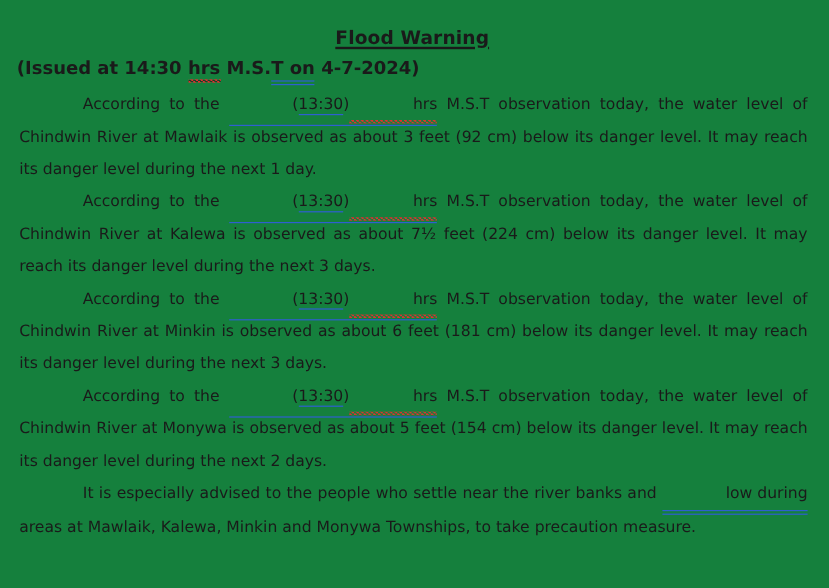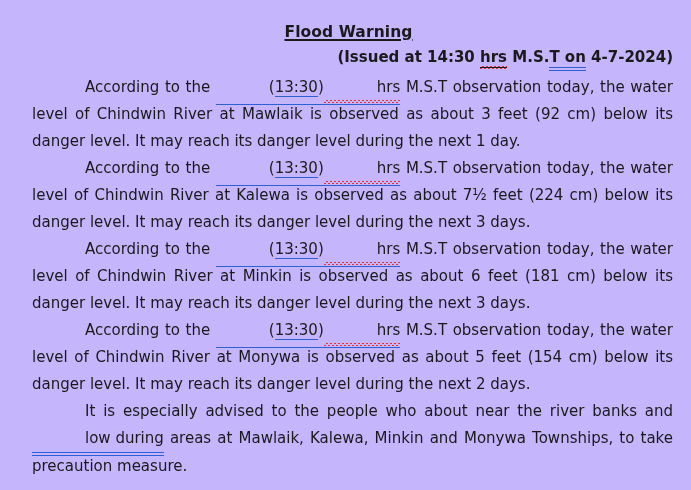--- a/index.html
+++ b/index.html
@@ -12,57 +12,57 @@
     height: 490px;
     overflow: hidden;
     font-family: "DejaVu Sans", sans-serif;
     color: #1a1a1a;
   }
 
   .page {
     width: 691px;
     height: 490px;
     position: relative;
-    background: #c4b5fd;
+    background: #15803d;
     box-sizing: border-box;
-    padding: 22px 18px 0 24px;
+    padding: 22px 18px 0 14px;
   }
 
   
   .doc-title {
     text-align: center;
     font-size: 15.5px;
     font-weight: bold;
     line-height: 1.35;
     margin: 0 0 4px 0;
     letter-spacing: 0.1px;
   }
   .doc-title .u-solid {
     text-decoration: underline;
     text-decoration-color: #1a1a1a;
     text-underline-offset: 2px;
     text-decoration-thickness: 1.5px;
   }
 
   .doc-subtitle {
-    text-align: right;
+    text-align: left;
     font-size: 15px;
     font-weight: bold;
     line-height: 1.35;
     margin: 0 0 6px 0;
   }
 
   
   .para {
-    font-size: 15px;
+    font-size: 13px;
     line-height: 27px;
     text-align: justify;
     text-justify: inter-word;
     text-indent: 53px;
-    margin: 0 0 0 8px;
+    margin: 0 0 0 2px;
     padding: 0;
     hyphens: none;
   }
   .para.last {
     text-indent: 53px;
   }
 
   
   
   .spell {
@@ -148,16 +148,16 @@
 
   <p class="para">
     <span>According to the </span><span class="nowrap blue-rule"><span>(</span><span class="blue-u">13:30</span><span>)</span><span class="spell">hrs</span></span><span> M.S.T observation today, the water level of Chindwin River at Minkin is observed as about 6 feet (181 cm) below its danger level. It may reach its danger level during the next 3 days.</span>
   </p>
 
   <p class="para">
     <span>According to the </span><span class="nowrap blue-rule"><span>(</span><span class="blue-u">13:30</span><span>)</span><span class="spell">hrs</span></span><span> M.S.T observation today, the water level of Chindwin River at Monywa is observed as about 5 feet (154 cm) below its danger level. It may reach its danger level during the next 2 days.</span>
   </p>
 
   <p class="para last">
-    <span>It is especially advised to the people who about near the river banks and </span><span class="grammar">low during</span><span> areas at Mawlaik, Kalewa, Minkin and Monywa Townships, to take precaution measure.</span>
+    <span>It is especially advised to the people who settle near the river banks and </span><span class="grammar">low during</span><span> areas at Mawlaik, Kalewa, Minkin and Monywa Townships, to take precaution measure.</span>
   </p>
 
 </div>
 
 </body></html>

